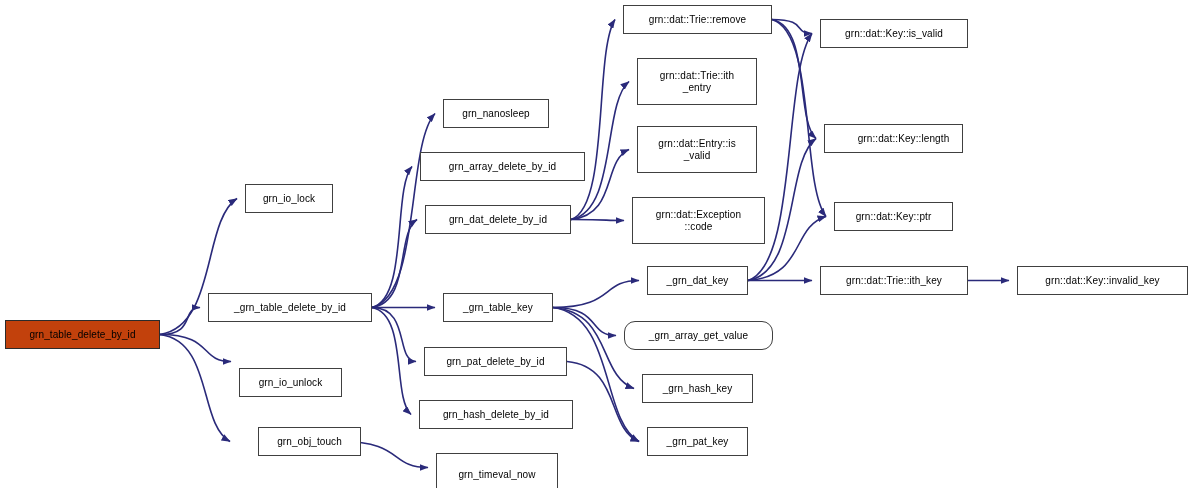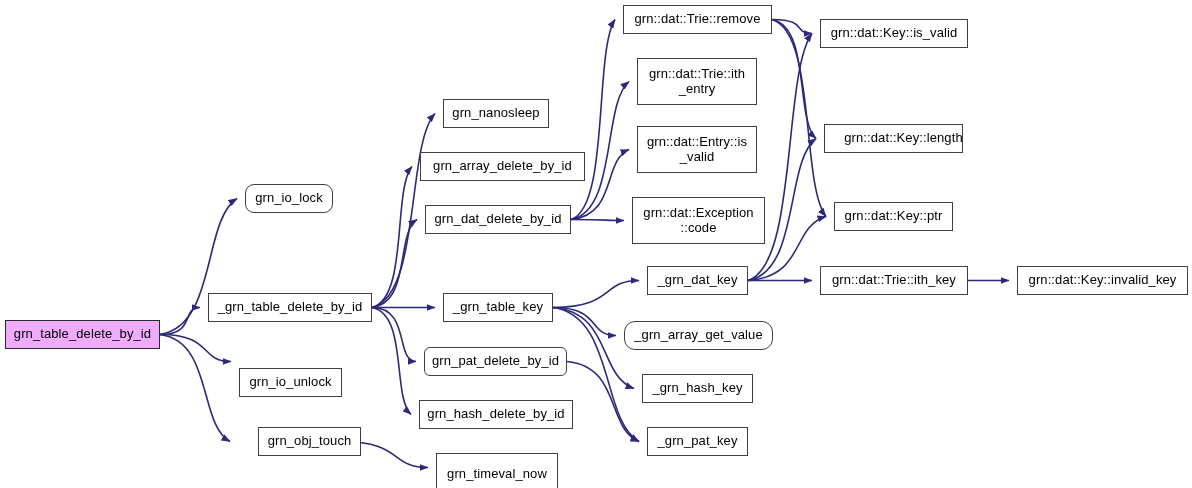--- a/index.html
+++ b/index.html
@@ -21,31 +21,31 @@
     width: 1192px;
     height: 488px;
     pointer-events: none;
   }
   .node {
     position: absolute;
     box-sizing: border-box;
     border: 1px solid #404040;
     background: #ffffff;
     color: #000000;
-    font-size: 13px;
+    font-size: 10px;
     line-height: 1.12;
     display: flex;
     align-items: center;
     justify-content: center;
     text-align: center;
     white-space: pre-line;
     letter-spacing: 0.1px;
   }
   .node.root {
-    background: #f0abfc;
+    background: #c2410c;
     border: 1px solid #2b2b2b;
   }
 </style>
 </head>
 <body>
 
 <div id="canvas">
   <svg id="edges" viewBox="0 0 1192 488">
     <defs>
       <marker id="ah" markerWidth="9" markerHeight="7" refX="8.5" refY="3.5" orient="auto" markerUnits="userSpaceOnUse">
@@ -78,29 +78,29 @@
         <path d="M567,361.5 C621,366.54 606.5,428.54 639,441.5" marker-end="url(#ah)"></path>
         <path d="M748,280.5 C797.6,264.939 782.8,73.51400000000001 812,33.5" marker-end="url(#ah)"></path>
         <path d="M748,280.5 C799.8,271.554 785.15,161.504 816,138.5" marker-end="url(#ah)"></path>
         <path d="M748,280.5 C805.3,276.468 791.025,226.868 826,216.5" marker-end="url(#ah)"></path>
         <path d="M748,280.5 C797.6,280.5 782.8,280.5 812,280.5" marker-end="url(#ah)"></path>
         <path d="M968,280.5 C1004.95,280.5 989.2875,280.5 1009,280.5" marker-end="url(#ah)"></path>
       </g>
   </svg>
   <div id="nodes">
       <div class="node root" style="left: 5px; top: 320px; width: 155px; height: 29px;">grn_table_delete_by_id</div>
-      <div class="node" style="left: 245px; top: 184px; width: 88px; height: 29px; border-radius: 9px;">grn_io_lock</div>
+      <div class="node" style="left: 245px; top: 184px; width: 88px; height: 29px;">grn_io_lock</div>
       <div class="node" style="left: 208px; top: 293px; width: 164px; height: 29px;">_grn_table_delete_by_id</div>
       <div class="node" style="left: 239px; top: 347px; width: 103px; height: 29px; margin-top: 21px;">grn_io_unlock</div>
       <div class="node" style="left: 238px; top: 427px; width: 103px; height: 29px; margin-left: 20px;">grn_obj_touch</div>
       <div class="node" style="left: 443px; top: 99px; width: 106px; height: 29px;">grn_nanosleep</div>
       <div class="node" style="left: 420px; top: 152px; width: 165px; height: 29px;">grn_array_delete_by_id</div>
       <div class="node" style="left: 425px; top: 205px; width: 146px; height: 29px;">grn_dat_delete_by_id</div>
       <div class="node" style="left: 443px; top: 293px; width: 110px; height: 29px;">_grn_table_key</div>
-      <div class="node" style="left: 424px; top: 347px; width: 143px; height: 29px; border-radius: 6px;">grn_pat_delete_by_id</div>
+      <div class="node" style="left: 424px; top: 347px; width: 143px; height: 29px;">grn_pat_delete_by_id</div>
       <div class="node" style="left: 419px; top: 400px; width: 154px; height: 29px;">grn_hash_delete_by_id</div>
       <div class="node" style="left: 436px; top: 453px; width: 122px; height: 43px;">grn_timeval_now</div>
       <div class="node" style="left: 623px; top: 5px; width: 149px; height: 29px;">grn::dat::Trie::remove</div>
       <div class="node" style="left: 637px; top: 58px; width: 120px; height: 47px;">grn::dat::Trie::ith
 _entry</div>
       <div class="node" style="left: 637px; top: 126px; width: 120px; height: 47px;">grn::dat::Entry::is
 _valid</div>
       <div class="node" style="left: 632px; top: 197px; width: 133px; height: 47px;">grn::dat::Exception
 ::code</div>
       <div class="node" style="left: 647px; top: 266px; width: 101px; height: 29px;">_grn_dat_key</div>

